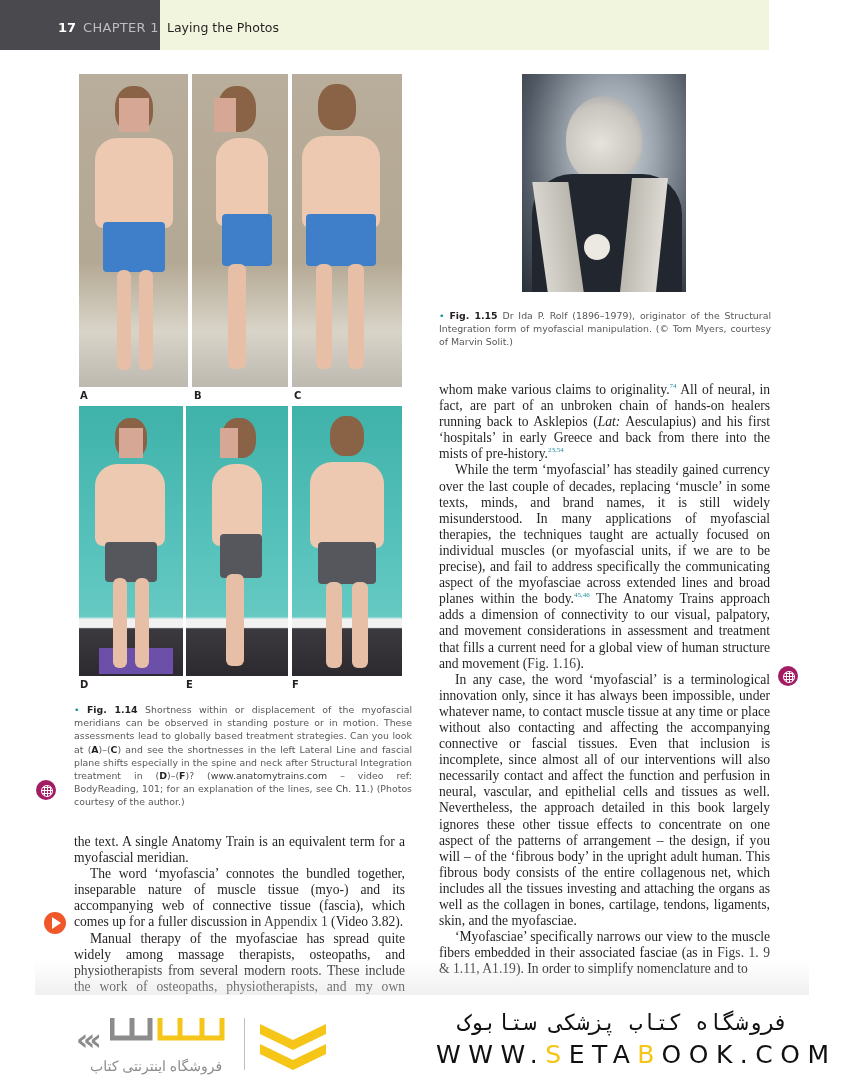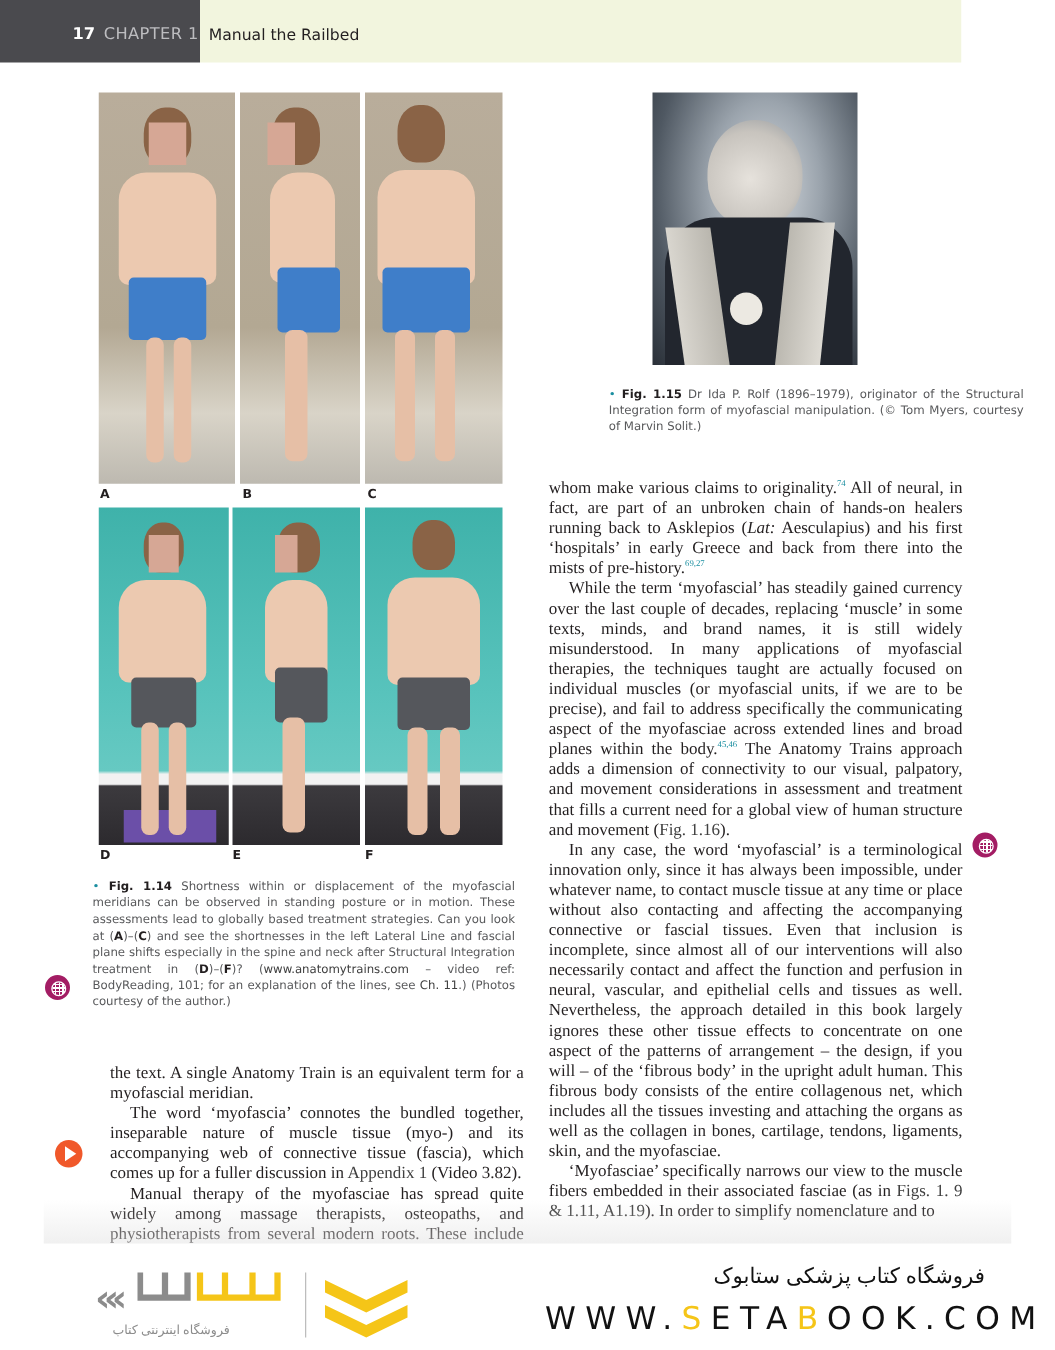--- a/index.html
+++ b/index.html
@@ -36,35 +36,35 @@
 
   .globe-icon { position:absolute; width:20px; height:20px; border-radius:50%; background:#a31d64; box-sizing:border-box; border:2px solid #a31d64; }
   .globe-icon::after { content:""; position:absolute; left:3px; top:3px; width:10px; height:10px; border-radius:50%; border:1px solid #fff; background:repeating-linear-gradient(90deg,transparent 0 2px,#fff 2px 3px),repeating-linear-gradient(0deg,transparent 0 2px,#fff 2px 3px); }
   .play-icon { position:absolute; width:22px; height:22px; border-radius:50%; background:#f0582a; }
   .play-icon::after { content:""; position:absolute; left:8px; top:5px; border-left:9px solid #fff; border-top:6px solid transparent; border-bottom:6px solid transparent; }
 
   .fade { position:absolute; left:35px; top:960px; width:774px; height:35px; background:linear-gradient(180deg,rgba(235,235,235,0) 0%,rgba(225,225,225,0.5) 100%); pointer-events:none; }
   .banner { position:absolute; left:0; top:995px; width:844px; height:85px; background:#ffffff; }
   .logo-chev { position:absolute; left:76px; top:1022px; font-family:"DejaVu Sans", sans-serif; font-weight:bold; font-size:30px; color:#8c8c8c; letter-spacing:-6px; }
   .logo-main { position:absolute; left:110px; top:1014px; width:118px; height:36px; }
-  .logo-sub { position:absolute; left:90px; top:1058px; font-family:Liberation Serif, serif; font-size:10px; color:#8c8c8c; direction:rtl; }
+  .logo-sub { position:absolute; left:90px; top:1058px; font-family:Liberation Sans, sans-serif; font-size:14px; color:#8c8c8c; direction:rtl; }
   .logo-div { position:absolute; left:244px; top:1018px; width:1px; height:52px; background:#bdbdbd; }
   .logo-emb { position:absolute; left:258px; top:1020px; width:70px; height:54px; }
-  .site-fa { position:absolute; right:56px; top:1010px; font-family:Liberation Sans, sans-serif; font-size:17px; color:#111; direction:rtl; }
+  .site-fa { position:absolute; right:56px; top:1010px; font-family:Liberation Mono, monospace; font-size:22px; color:#111; direction:rtl; }
   .site-url { position:absolute; left:436px; top:1040px; font-family:"DejaVu Sans", sans-serif; font-size:25px; letter-spacing:7.5px; color:#111; }
   .site-url .y { color:#f5c518; }
 </style>
 </head>
 <body>
 
 <div class="header-dark"></div>
 <div class="header-light"></div>
 <span class="hdr-num">17</span>
 <span class="hdr-chap">CHAPTER 1</span>
-<span class="hdr-title">Manual the Railbed</span>
+<span class="hdr-title">Laying the Photos</span>
 
 <div class="photo beige" style="left:79px;top:74px;width:109px;height:313px;">
   <div class="person" style="left:0;top:0;width:109px;height:313px;">
     <div class="head" style="left:36px;top:12px;width:38px;height:46px;"></div>
     <div class="face" style="left:40px;top:24px;width:30px;height:34px;"></div>
     <div class="torso" style="left:16px;top:64px;width:78px;height:90px;"></div>
     <div class="shorts-blue" style="left:24px;top:148px;width:62px;height:50px;"></div>
     <div class="leg" style="left:38px;top:196px;width:14px;height:100px;"></div>
     <div class="leg" style="left:60px;top:196px;width:14px;height:100px;"></div>
   </div>
@@ -129,33 +129,33 @@
 </div>
 <div class="globe-icon" style="left:36px;top:780px;"></div>
 
 <div class="photo bw" style="left:522px;top:74px;width:164px;height:218px;">
   <div style="position:absolute;left:44px;top:22px;width:76px;height:86px;border-radius:50% 50% 45% 45%;background:radial-gradient(circle at 45% 55%,#e6e2dc 0%,#c8c4be 60%,#8f959b 100%);"></div>
   <div style="position:absolute;left:10px;top:100px;width:150px;height:118px;border-radius:40px 40px 0 0;background:#22262e;"></div>
   <div style="position:absolute;left:18px;top:108px;width:36px;height:110px;background:linear-gradient(90deg,#d9d6cf,#b9b6ae);transform:skewX(8deg);"></div>
   <div style="position:absolute;left:104px;top:104px;width:36px;height:114px;background:linear-gradient(90deg,#bbb8b0,#dedbd4);transform:skewX(-6deg);"></div>
   <div style="position:absolute;left:62px;top:160px;width:26px;height:26px;border-radius:50%;background:#ece9e2;"></div>
 </div>
-<div class="caption" style="left:439px;top:309px;width:332px;margin-left:48px;">
+<div class="caption" style="left:439px;top:309px;width:332px;">
   <span class="bullet">• </span><span class="cap-bold">Fig. 1.15</span> <span>Dr Ida P. Rolf (1896–1979), originator of the Structural Integration form of myofascial manipulation. (© Tom Myers, courtesy of Marvin Solit.)</span>
 </div>
 
-<div class="body-text" style="left:88px;top:834px;width:331px;margin-top:16px;">
+<div class="body-text" style="left:74px;top:834px;width:331px;">
   <p>the text. A single Anatomy Train is an equivalent term for a myofascial meridian.</p>
   <p class="indent"><span>The word ‘myofascia’ connotes the bundled together, inseparable nature of muscle tissue (myo-) and its accompanying web of connective tissue (fascia), which comes up for a fuller discussion in </span><span class="link">Appendix 1</span><span> (Video 3.82).</span></p>
   <p class="indent">Manual therapy of the myofasciae has spread quite widely among massage therapists, osteopaths, and physiotherapists from several modern roots. These include the work of osteopaths, physiotherapists, and my own primary</p>
 </div>
 <div class="play-icon" style="left:44px;top:912px;"></div>
 
 <div class="body-text" style="left:439px;top:382px;width:331px;">
-  <p><span>whom make various claims to originality.</span><sup>74</sup><span> All of neural, in fact, are part of an unbroken chain of hands-on healers running back to Asklepios (</span><i>Lat:</i><span> Aesculapius) and his first ‘hospitals’ in early Greece and back from there into the mists of pre-history.</span><sup>69,27</sup></p>
+  <p><span>whom make various claims to originality.</span><sup>74</sup><span> All of neural, in fact, are part of an unbroken chain of hands-on healers running back to Asklepios (</span><i>Lat:</i><span> Aesculapius) and his first ‘hospitals’ in early Greece and back from there into the mists of pre-history.</span><sup>23,54</sup></p>
   <p class="indent"><span>While the term ‘myofascial’ has steadily gained currency over the last couple of decades, replacing ‘muscle’ in some texts, minds, and brand names, it is still widely misunderstood. In many applications of myofascial therapies, the techniques taught are actually focused on individual muscles (or myofascial units, if we are to be precise), and fail to address specifically the communicating aspect of the myofasciae across extended lines and broad planes within the body.</span><sup>45,46</sup><span> The Anatomy Trains approach adds a dimension of connectivity to our visual, palpatory, and movement considerations in assessment and treatment that fills a current need for a global view of human structure and movement (</span><span class="link">Fig. 1.16</span><span>).</span></p>
   <p class="indent">In any case, the word ‘myofascial’ is a terminological innovation only, since it has always been impossible, under whatever name, to contact muscle tissue at any time or place without also contacting and affecting the accompanying connective or fascial tissues. Even that inclusion is incomplete, since almost all of our interventions will also necessarily contact and affect the function and perfusion in neural, vascular, and epithelial cells and tissues as well. Nevertheless, the approach detailed in this book largely ignores these other tissue effects to concentrate on one aspect of the patterns of arrangement – the design, if you will – of the ‘fibrous body’ in the upright adult human. This fibrous body consists of the entire collagenous net, which includes all the tissues investing and attaching the organs as well as the collagen in bones, cartilage, tendons, ligaments, skin, and the myofasciae.</p>
   <p class="indent"><span>‘Myofasciae’ specifically narrows our view to the muscle fibers embedded in their associated fasciae (as in </span><span class="link">Figs. 1. 9 &amp; 1.11, A1.19</span><span>). In order to simplify nomenclature and to</span></p>
 </div>
 <div class="globe-icon" style="left:778px;top:666px;"></div>
 
 <div class="fade"></div>
 <div class="banner"></div>
 <span class="logo-chev">«‹</span>
 <svg class="logo-main" viewBox="0 0 118 36">

